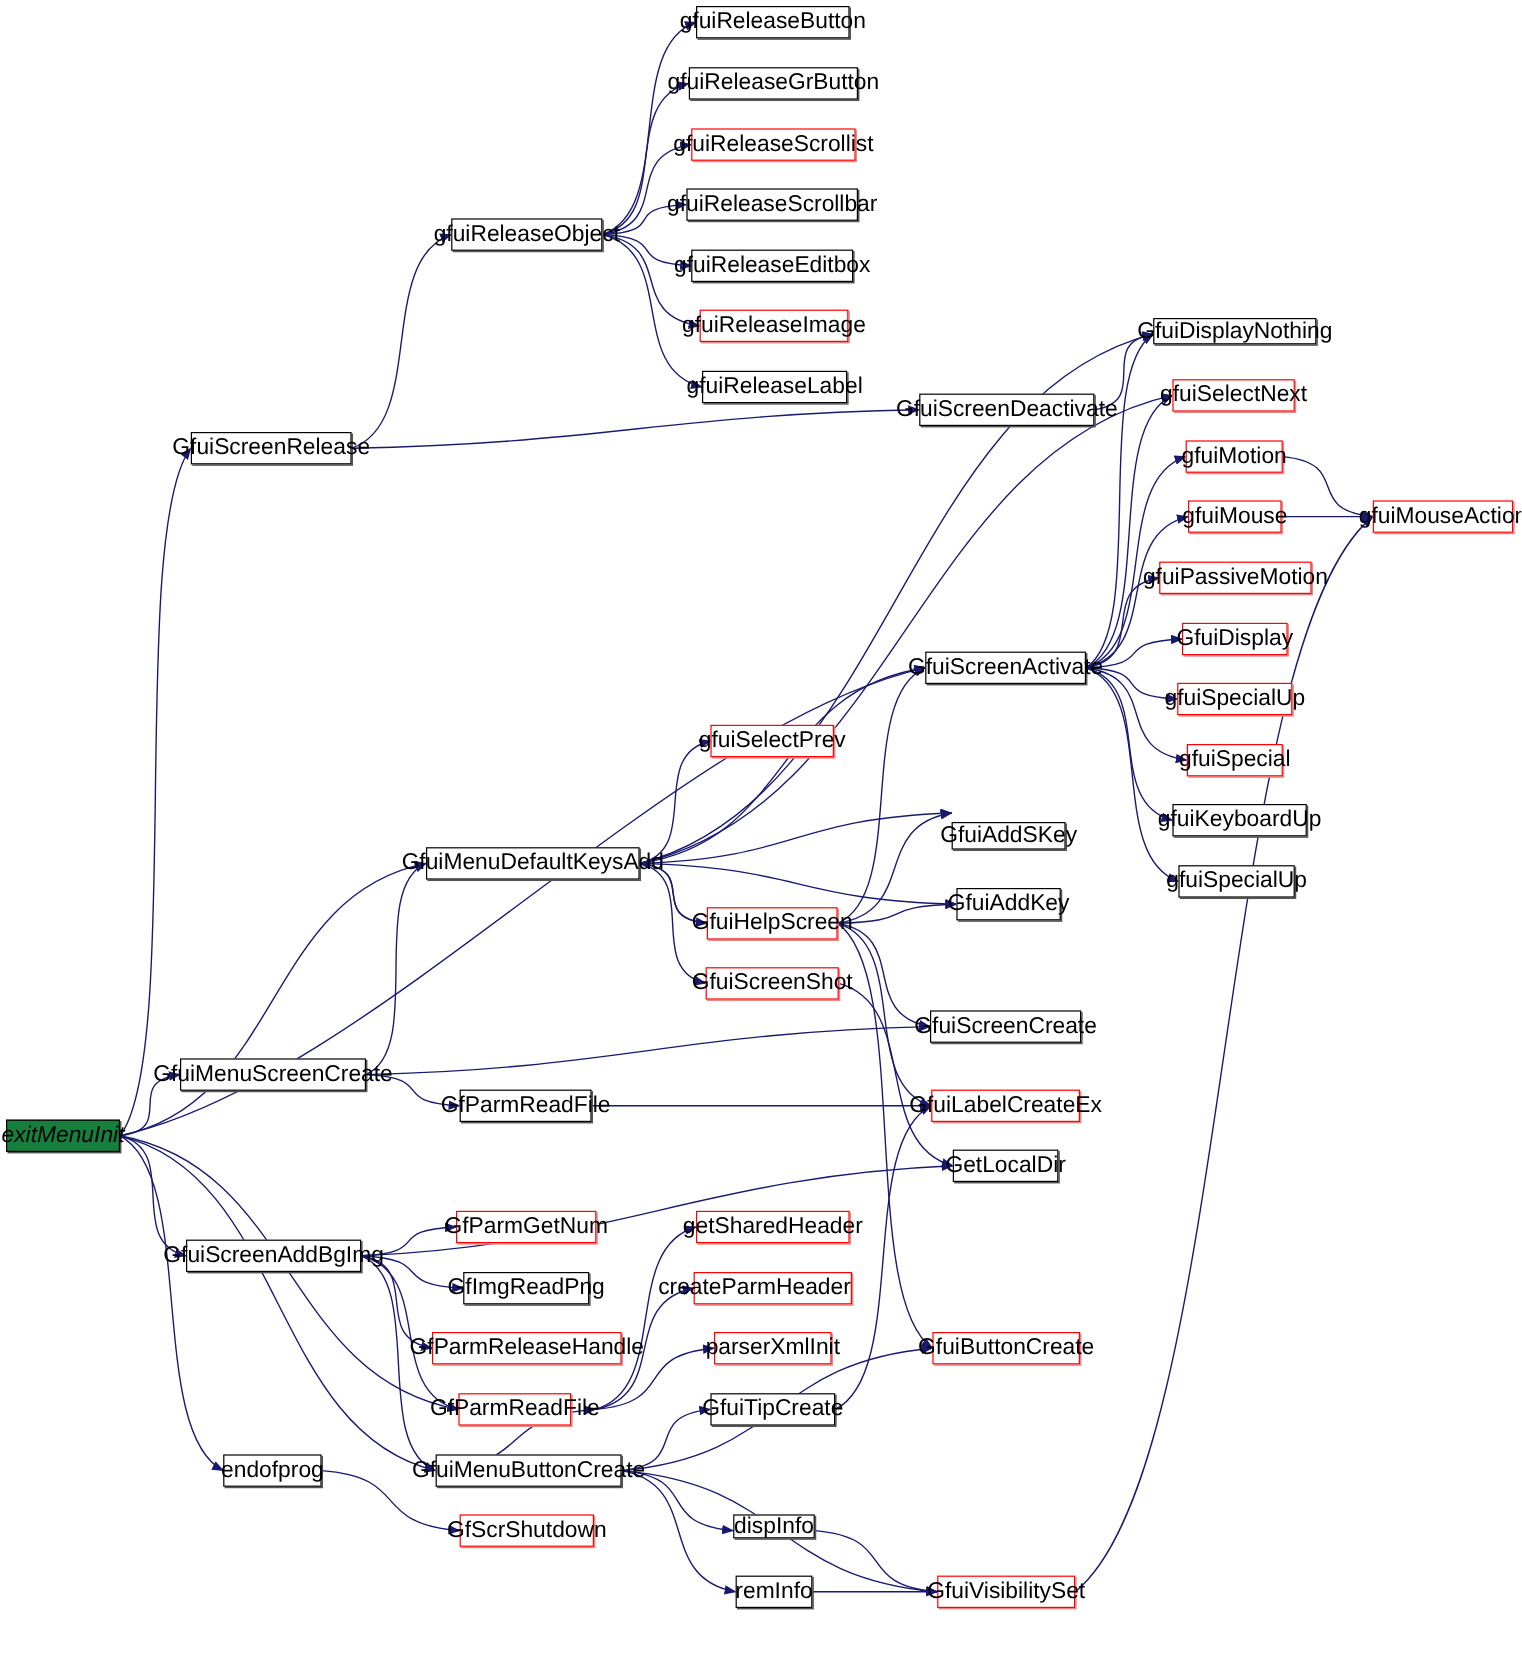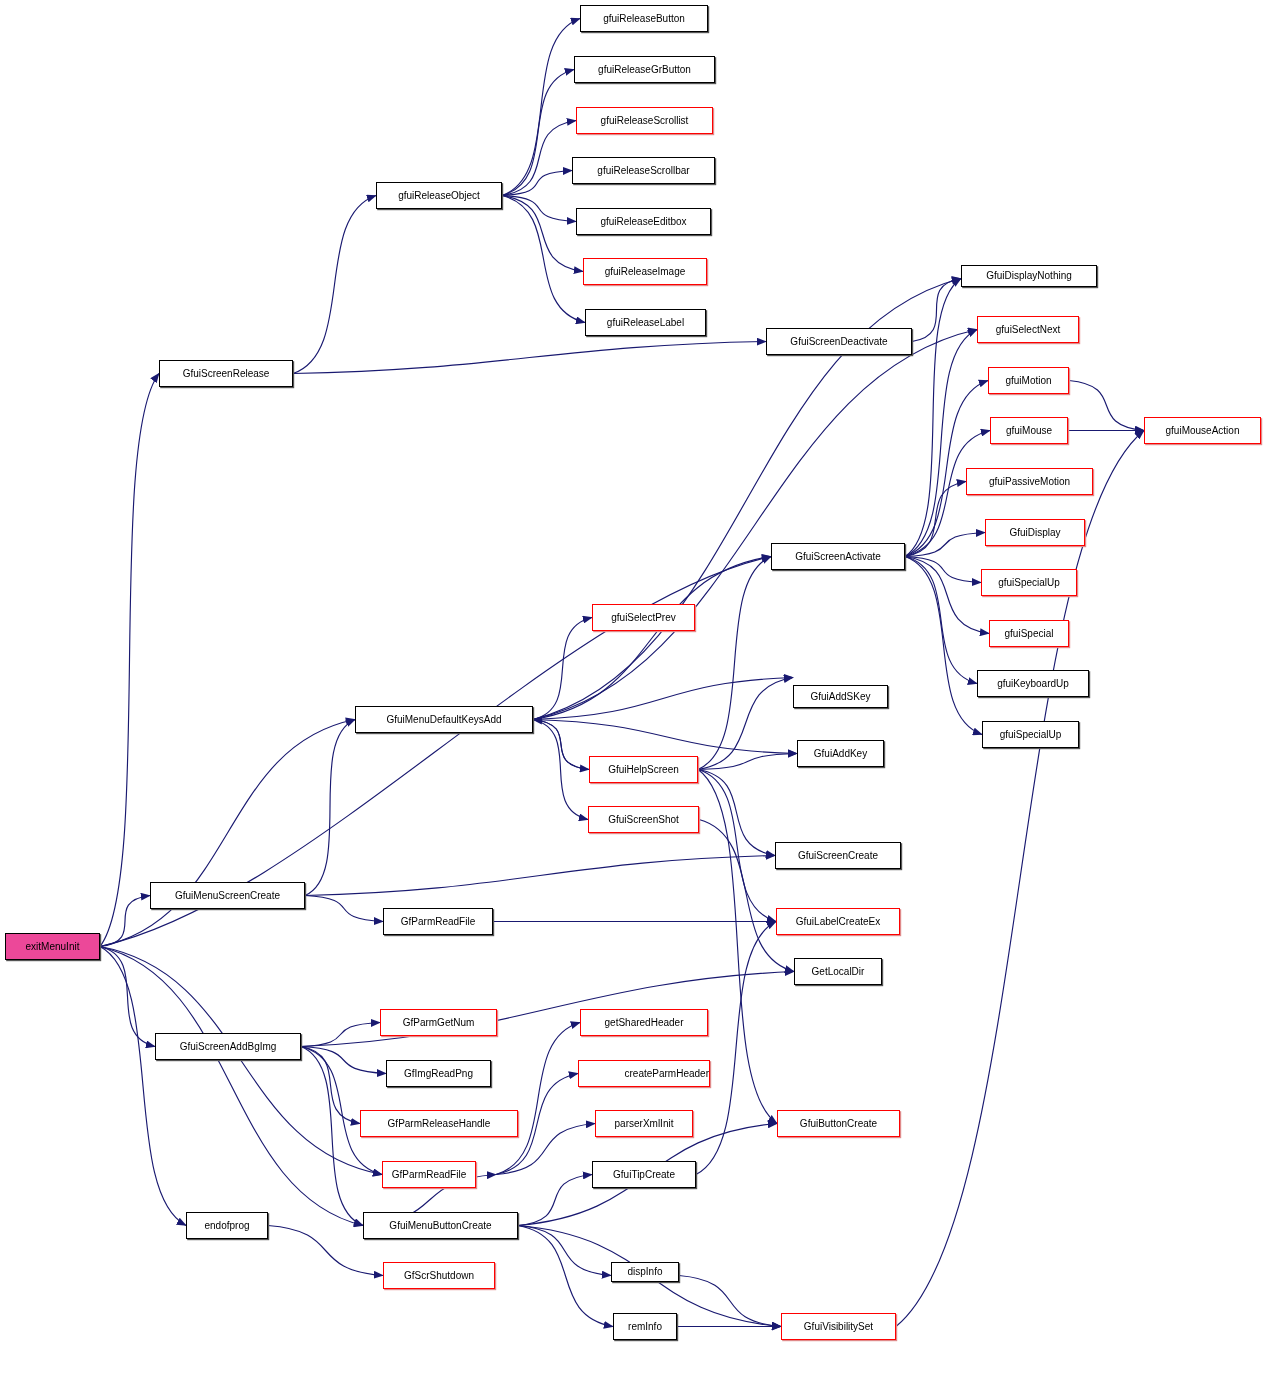--- a/index.html
+++ b/index.html
@@ -1,23 +1,23 @@
 <!DOCTYPE html>
 <html><head>
 <meta charset="utf-8">
 <style>
   html,body{margin:0;padding:0;background:#ffffff;}
   body{font-family:"Liberation Sans","DejaVu Sans",sans-serif;}
   #canvas{position:relative;width:1268px;height:1380px;background:#fff;overflow:hidden;}
   #edges{position:absolute;left:0;top:0;width:1268px;height:1380px;}
   .node{position:absolute;box-sizing:border-box;background:#fff;display:flex;align-items:center;justify-content:center;
-        font-size:10px;color:#000;white-space:nowrap;line-height:1;}
+        font-size:19px;color:#000;white-space:nowrap;line-height:1;}
   .node.black{border:1px solid #000;box-shadow:1.2px 1.2px 0 0 #555;}
   .node.red{border:1px solid #ff0000;box-shadow:1.2px 1.2px 0 0 #e08a8a;}
-  .node.root{border:1px solid #000;background:#ec4899;box-shadow:1.2px 1.2px 0 0 #555;}
+  .node.root{border:1px solid #000;background:#15803d;box-shadow:1.2px 1.2px 0 0 #555;font-style:italic;}
   .node span{display:block;transform:translateY(-0.5px);}
 </style>
 </head>
 <body>
 
 <div id="canvas">
   <svg id="edges" viewBox="0 0 1268 1380" xmlns="http://www.w3.org/2000/svg">
     <defs>
       <marker id="ah" markerWidth="10" markerHeight="8" refX="9.2" refY="4" orient="auto" markerUnits="userSpaceOnUse">
         <path d="M0,0 L10,4 L0,8 z" fill="#191970"></path>
@@ -147,21 +147,21 @@
       </div>
       <div class="node red" style="left: 988px; top: 367px; width: 81px; height: 27px;">
         <span>gfuiMotion</span>
       </div>
       <div class="node red" style="left: 990px; top: 417px; width: 78px; height: 27px;">
         <span>gfuiMouse</span>
       </div>
       <div class="node red" style="left: 966px; top: 468px; width: 127px; height: 27px;">
         <span>gfuiPassiveMotion</span>
       </div>
-      <div class="node red" style="left: 985px; top: 519px; width: 100px; height: 27px;">
+      <div class="node red" style="left: 985px; top: 519px; width: 88px; height: 27px;">
         <span>GfuiDisplay</span>
       </div>
       <div class="node red" style="left: 981px; top: 569px; width: 96px; height: 27px;">
         <span>gfuiSpecialUp</span>
       </div>
       <div class="node red" style="left: 989px; top: 620px; width: 80px; height: 27px;">
         <span>gfuiSpecial</span>
       </div>
       <div class="node black" style="left: 977px; top: 670px; width: 112px; height: 27px;">
         <span>gfuiKeyboardUp</span>

